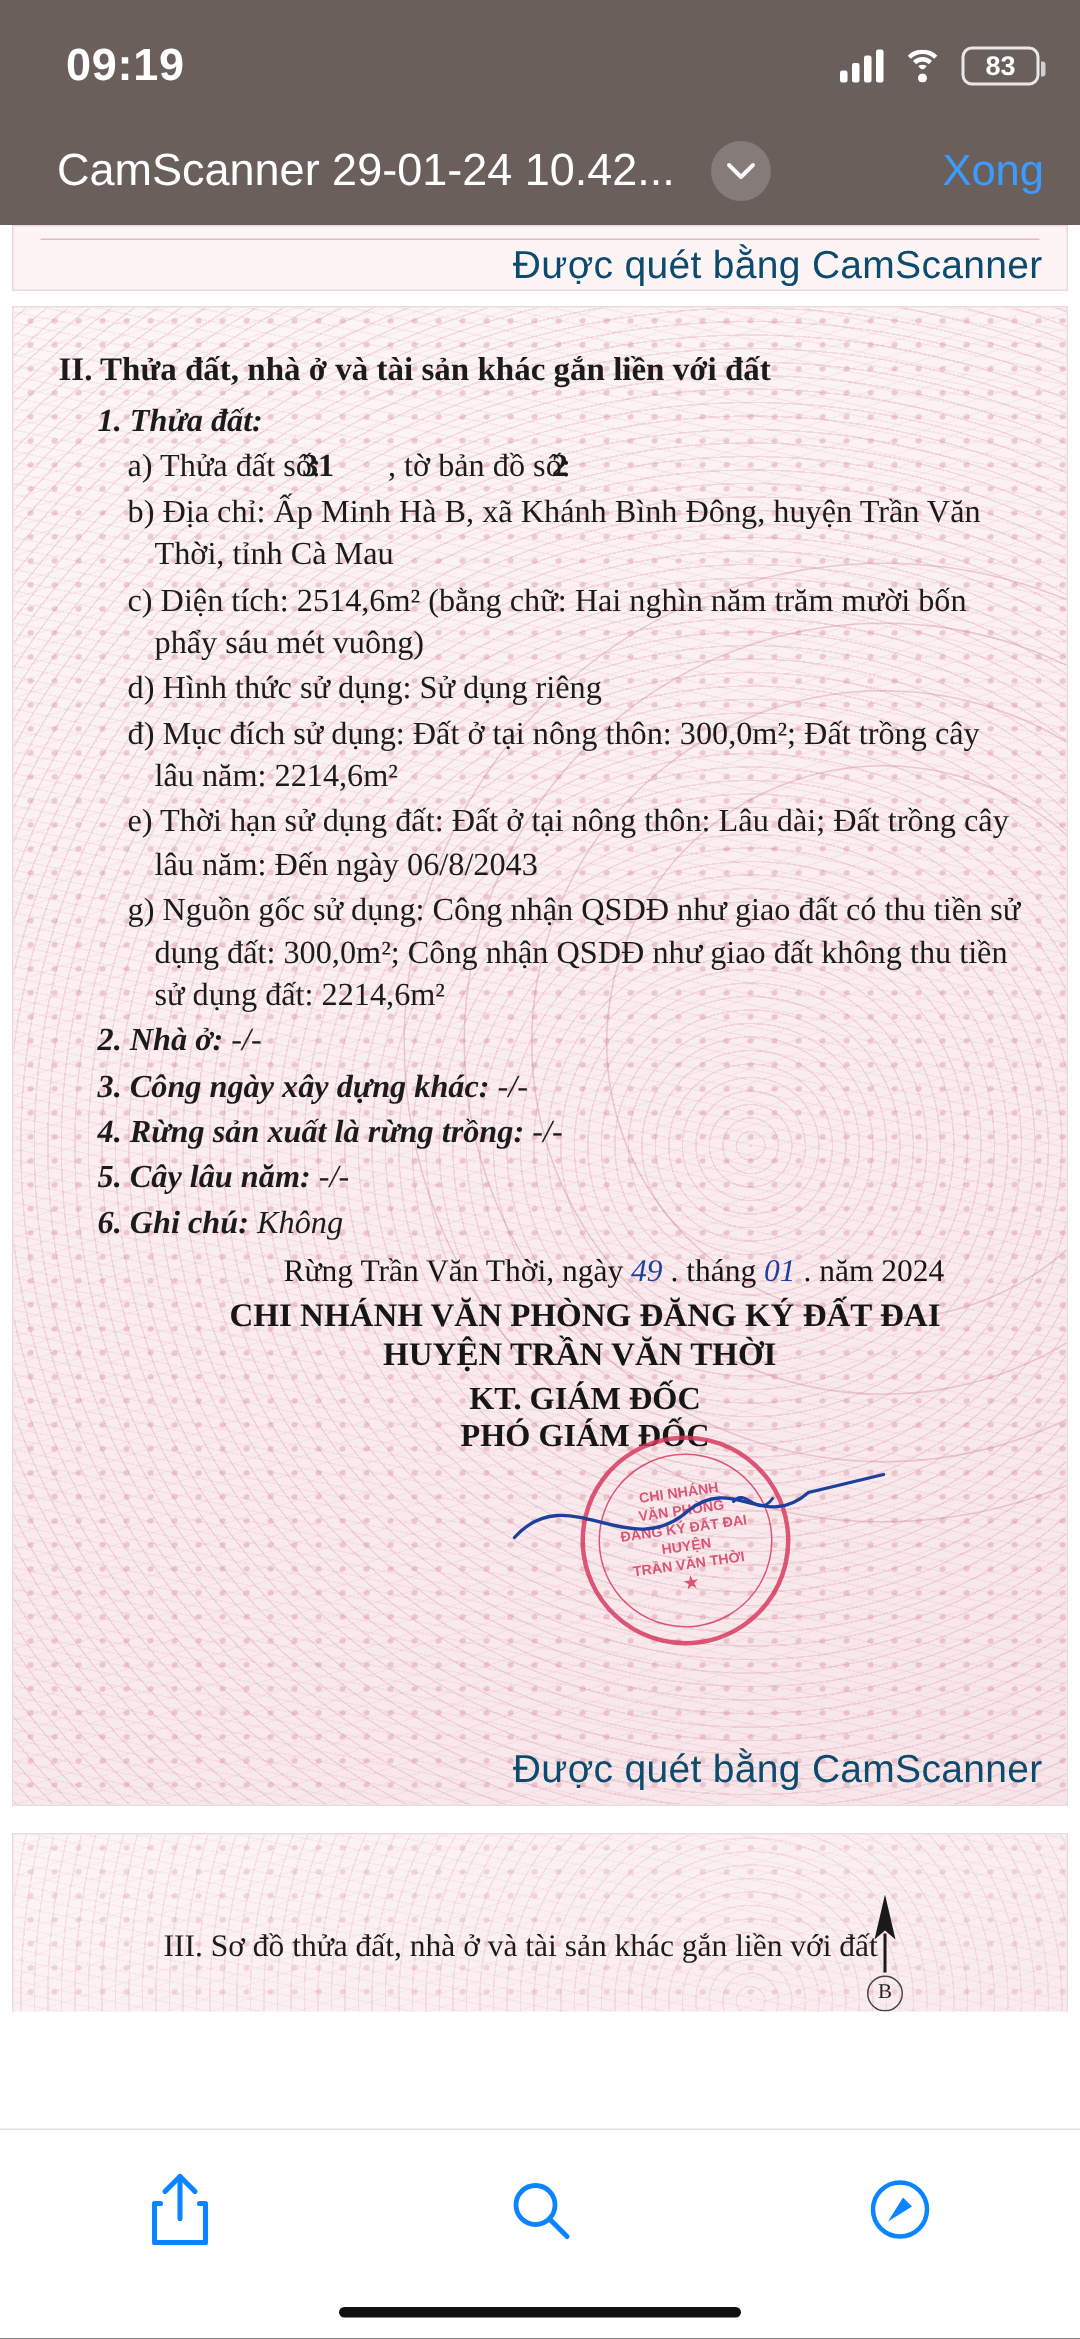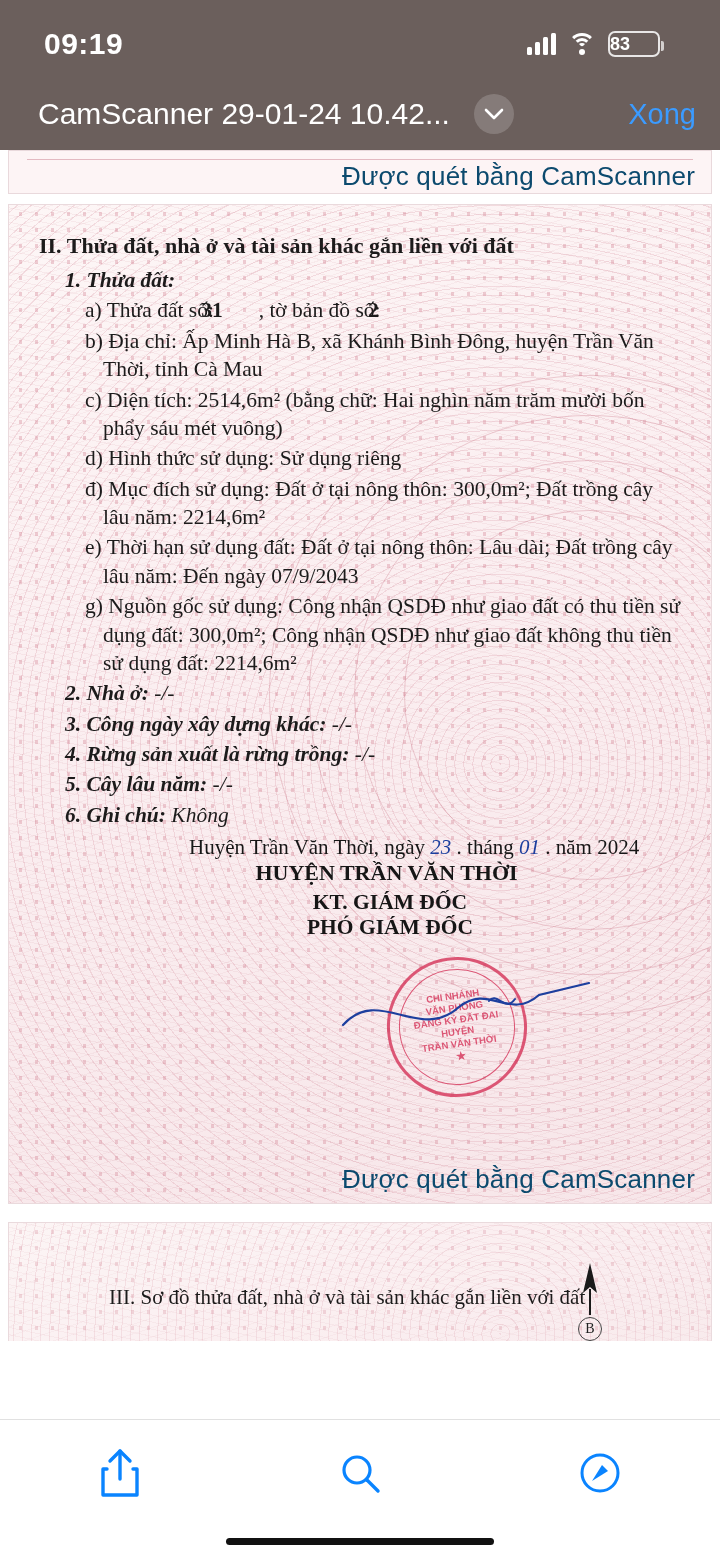--- a/index.html
+++ b/index.html
@@ -18,21 +18,21 @@
 
   
   .statusbar {
     position: relative;
     height: 78px;
     background: #6b5f5c;
     color: #ffffff;
     display: flex;
     align-items: center;
     justify-content: space-between;
-    padding: 10px 60px 0 44px;
+    padding: 10px 27px 0 44px;
   }
   .status-time {
     font-size: 30px;
     font-weight: 600;
     letter-spacing: 0.5px;
   }
   .status-right {
     display: flex;
     align-items: center;
     gap: 12px;
@@ -49,21 +49,21 @@
     border: 3px solid #fff; border-bottom-color: transparent;
     border-left-color: transparent; border-right-color: transparent;
     border-radius: 50%;
   }
   .wifi span.a { width: 28px; height: 28px; top: 0; }
   .wifi span.b { width: 18px; height: 18px; top: 5px; }
   .wifi span.c { width: 8px; height: 8px; top: 10px; }
   .wifi .dot { position: absolute; width: 5px; height: 5px; background: #fff; border-radius: 50%; bottom: 0; left: 50%; transform: translateX(-50%); }
   .battery {
     width: 52px; height: 26px; border: 2px solid rgba(255,255,255,0.85);
-    border-radius: 7px; position: relative; display: flex; align-items: center; 
+    border-radius: 7px; position: relative; display: flex; align-items: center; justify-content: center;
   }
   .battery .lvl { font-size: 18px; font-weight: 600; color: #fff; }
   .battery:after {
     content: ""; position: absolute; right: -6px; top: 8px;
     width: 3px; height: 10px; background: rgba(255,255,255,0.7); border-radius: 0 2px 2px 0;
   }
 
   
   .navbar {
     height: 72px;
@@ -352,21 +352,21 @@
           <span>Hình thức sử dụng: Sử dụng riêng</span>
         </div>
 
         <div class="lvl2 row">
           <span>đ)</span>
           <span>Mục đích sử dụng: Đất ở tại nông thôn: 300,0m²; Đất trồng cây lâu năm: 2214,6m²</span>
         </div>
 
         <div class="lvl2 row">
           <span>e)</span>
-          <span>Thời hạn sử dụng đất: Đất ở tại nông thôn: Lâu dài; Đất trồng cây lâu năm: Đến ngày 07/9/2043</span>
+          <span>Thời hạn sử dụng đất: Đất ở tại nông thôn: Lâu dài; Đất trồng cây lâu năm: Đến ngày 06/8/2043</span>
         </div>
 
         <div class="lvl2 row">
           <span>g)</span>
           <span>Nguồn gốc sử dụng: Công nhận QSDĐ như giao đất có thu tiền sử dụng đất: 300,0m²; Công nhận QSDĐ như giao đất không thu tiền sử dụng đất: 2214,6m²</span>
         </div>
 
         <div class="lvl1 row" style="margin-top:0;">
           <span class="bi">2.</span>
           <span class="bi">Nhà ở:</span>
@@ -389,28 +389,29 @@
         </div>
         <div class="lvl1 row">
           <span class="bi">6.</span>
           <span class="bi">Ghi chú:</span>
           <span class="it">Không</span>
         </div>
       </div>
 
       <div class="sign-block">
         <div class="sign-line1">
-          <span>Huyện Trần Văn Thời, ngày</span>
-          <span class="hw">23</span>
+          <span>Rừng Trần Văn Thời, ngày</span>
+          <span class="hw">49</span>
           <span>.</span>
           <span>tháng</span>
           <span class="hw">01</span>
           <span>.</span>
           <span>năm 2024</span>
         </div>
+        <div class="sign-org">CHI NHÁNH VĂN PHÒNG ĐĂNG KÝ ĐẤT ĐAI</div>
         <div class="sign-org2">HUYỆN TRẦN VĂN THỜI</div>
         <div class="sign-role">KT. GIÁM ĐỐC</div>
         <div class="sign-role2">PHÓ GIÁM ĐỐC</div>
       </div>
 
       <div class="stamp">
         <div class="stamp-txt">
           <span>CHI NHÁNH</span>
           <span>VĂN PHÒNG</span>
           <span>ĐĂNG KÝ ĐẤT ĐAI</span>

